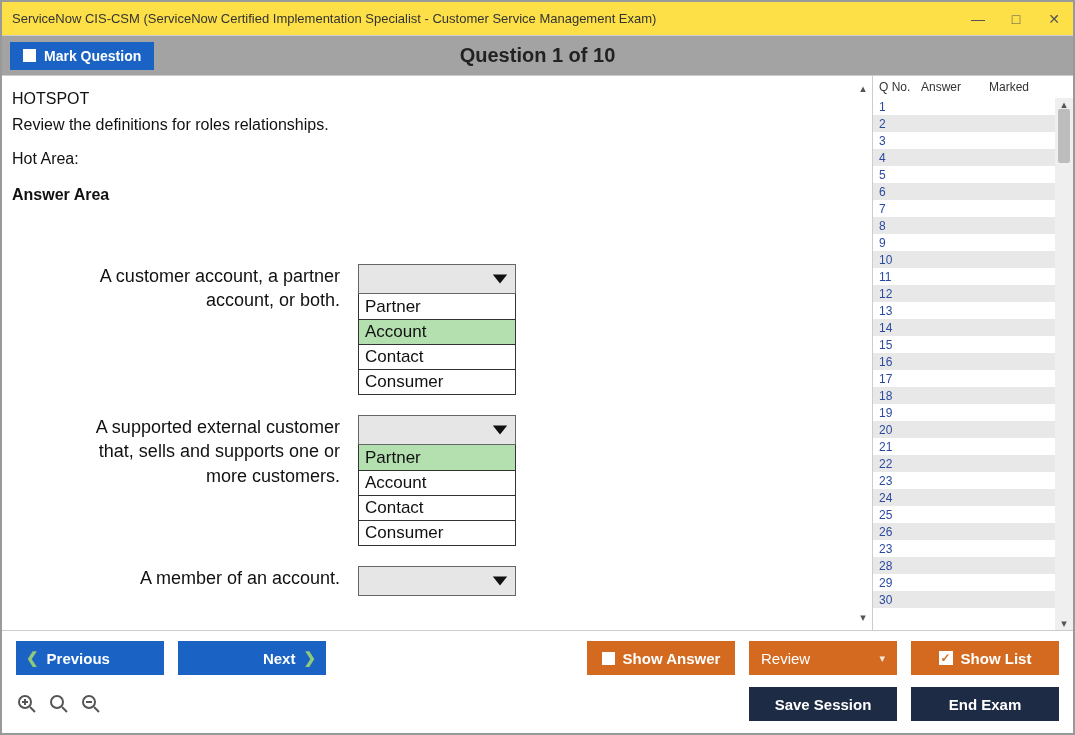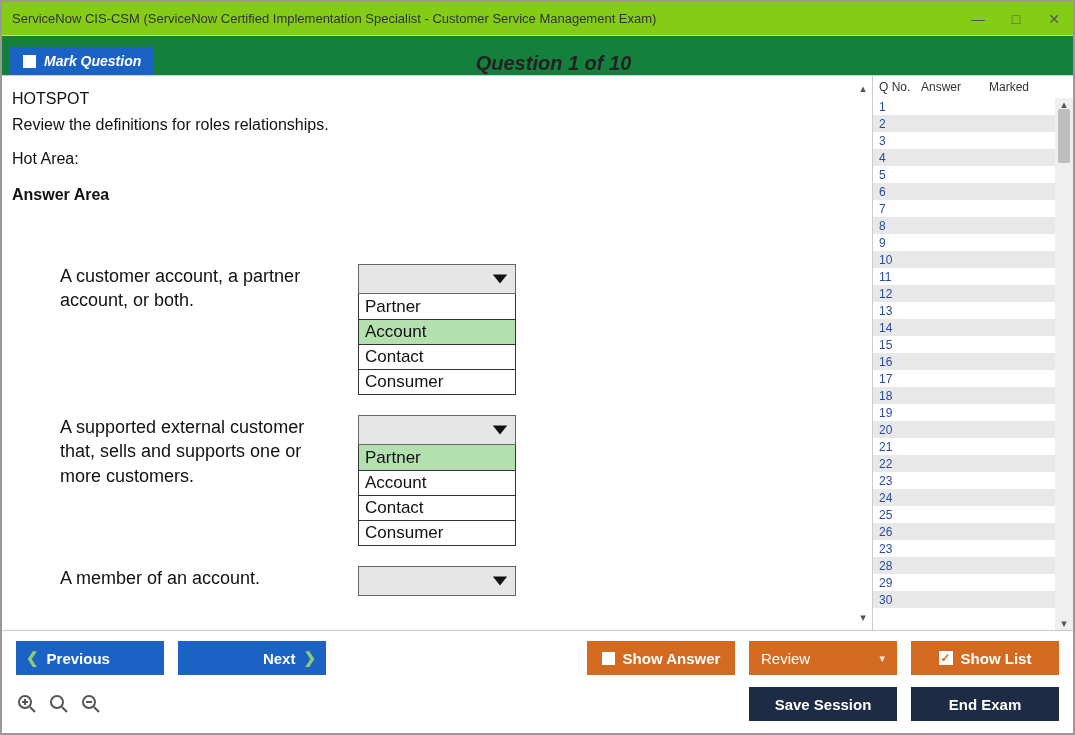--- a/index.html
+++ b/index.html
@@ -1,34 +1,34 @@
 <!DOCTYPE html>
 <html><head>
 <meta charset="utf-8">
 <style>
   * { box-sizing: border-box; margin: 0; padding: 0; }
   body { font-family: Arial, sans-serif; background: #fff; }
   .window { width:1075px; height:735px; border:2px solid #999; display:flex; flex-direction:column; background:#fff; margin:0 auto;}
-  .titlebar { height:34px; display:flex; align-items:center; justify-content:space-between; padding:0 10px; border-bottom:1px solid #ccc; font-size:13px; color:#333; background:#84cc16;}
+  .titlebar { height:34px; display:flex; align-items:center; justify-content:space-between; padding:0 10px; border-bottom:1px solid #ccc; font-size:13px; color:#333; background:#fde047;}
   .win-ctrls { display:flex; gap:20px; align-items:center; color:#555;}
   .win-ctrls span { display:inline-flex; align-items:center; justify-content:center; width:18px; height:18px; font-size:14px;}
-  .header-row { height:40px; display:flex; align-items:flex-end; padding:0 8px; background:#15803d; border-bottom:1px solid #ccc; position:relative;font-style:italic;}
+  .header-row { height:40px; display:flex; align-items:center; padding:0 8px; background:#a3a3a3; border-bottom:1px solid #ccc; position:relative;}
   .mark-btn { background:#1a63c4; color:#fff; font-weight:bold; font-size:14px; padding:5px 12px; display:flex; align-items:center; gap:8px; cursor:pointer; border:1px solid #1a63c4;}
   .mark-btn .chk { width:13px; height:13px; border:2px solid #fff; background:#fff;}
-  .q-title { position:absolute; left:50%; transform:translateX(-50%); font-size:20px; font-weight:bold; color:#222;margin-left:16px;}
+  .q-title { position:absolute; left:50%; transform:translateX(-50%); font-size:20px; font-weight:bold; color:#222;}
   .main { flex:1; display:flex; overflow:hidden;}
   .content { flex:1; padding:14px 10px; overflow:auto; font-size:16px; color:#111; border-right:1px solid #ccc; position:relative;}
   .content-scroll { position:absolute; right:0; top:6px; bottom:6px; width:18px; display:flex; flex-direction:column; align-items:center; color:#555;}
   .content-scroll .arr { font-size:11px; }
   .hotspot-label { font-size:16px; margin-bottom:8px;}
   .prompt { margin-bottom:16px;}
   .hotarea-label { margin-bottom:18px;}
   .answer-area-title { font-size:16px; font-weight:bold; margin:8px 0 60px 0;}
   .match-row { display:flex; gap:18px; margin:0 0 20px 48px;}
-  .def { width:280px; font-size:18px; line-height:1.35; color:#111;}
+  .def { width:280px; font-size:18px; line-height:1.35; color:#111;text-align:right;}
   .dropdown-box { width:158px;}
   .dd-header { height:30px; border:1px solid #666; background:#e6e6e6; display:flex; align-items:center; justify-content:flex-end; padding:0 6px;}
   .dd-header svg { width:18px; height:14px;}
   .dd-list { border:1px solid #333; border-top:none;}
   .dd-item { height:25px; border-top:1px solid #333; padding:0 6px; font-size:17px; display:flex; align-items:center;}
   .dd-item:first-child { border-top:none;}
   .dd-item.selected { background:#b4e0b0;}
   .sidebar { width:200px; display:flex; flex-direction:column; font-size:13px; background:#fff;}
   .side-head { display:flex; padding:4px 6px; color:#333; font-size:12px;}
   .side-head .c1{flex:0 0 42px;} .side-head .c2{flex:0 0 62px;} .side-head .c3{flex:1; padding-left:6px;}

